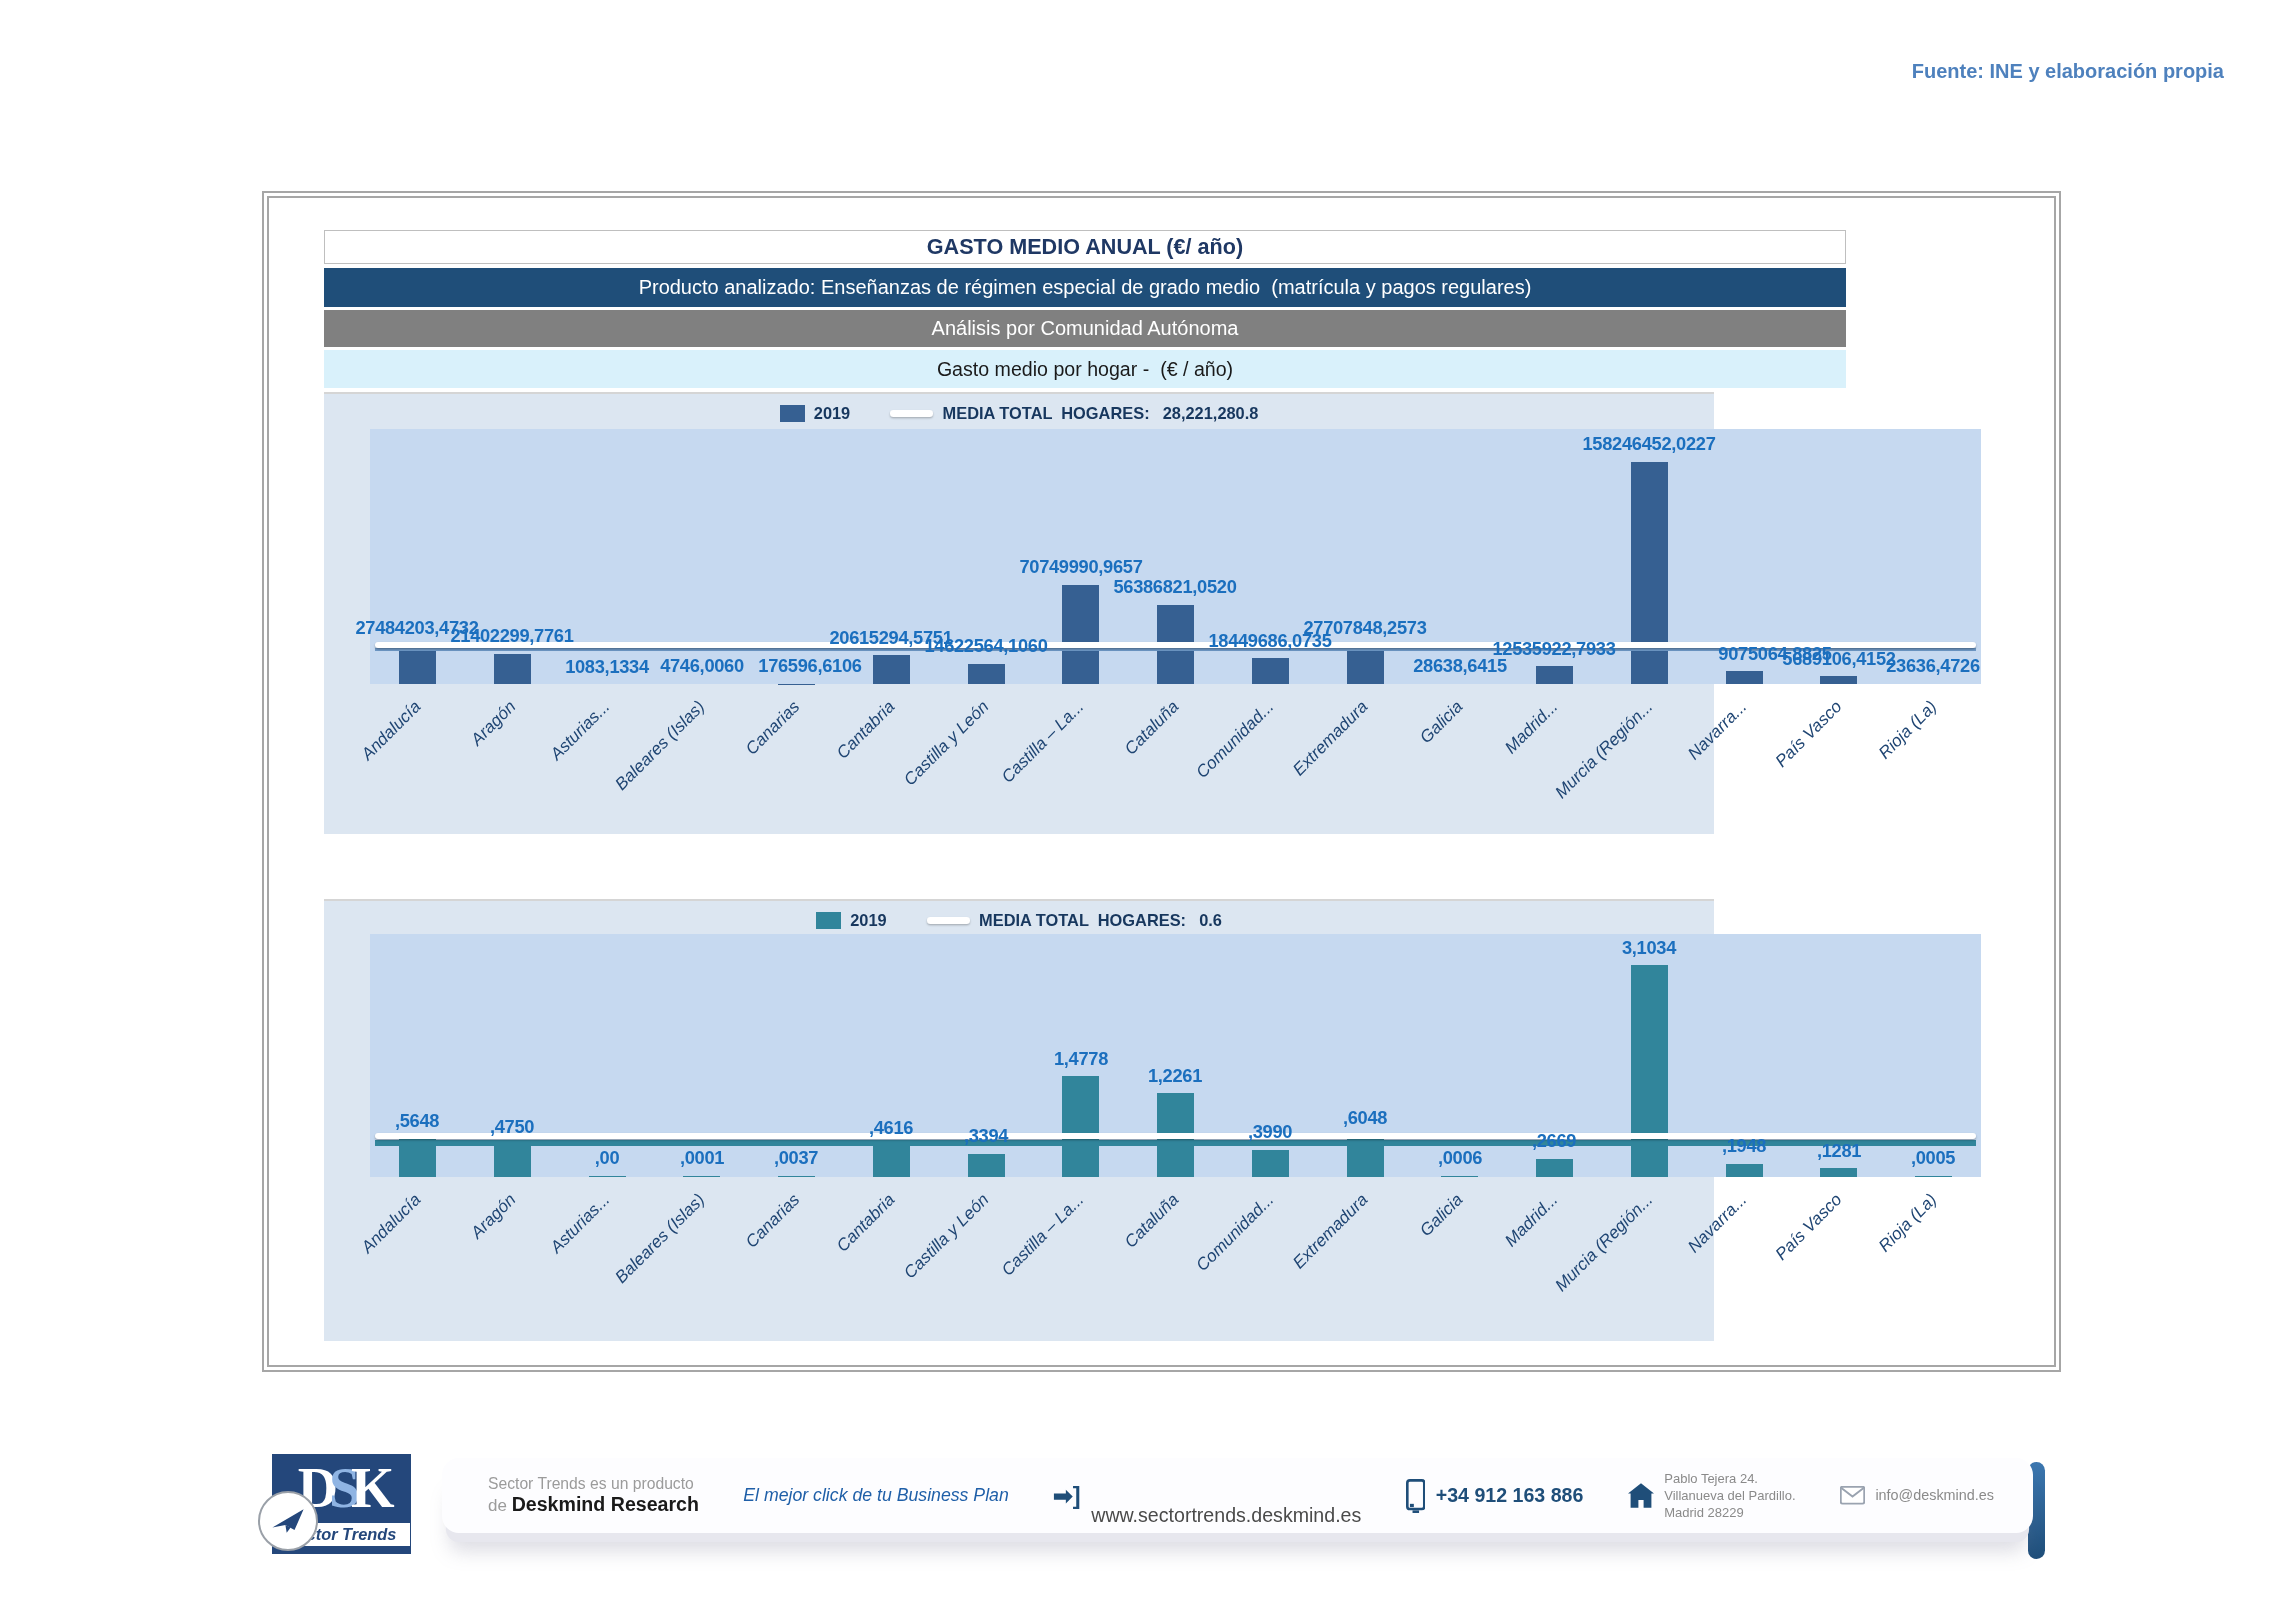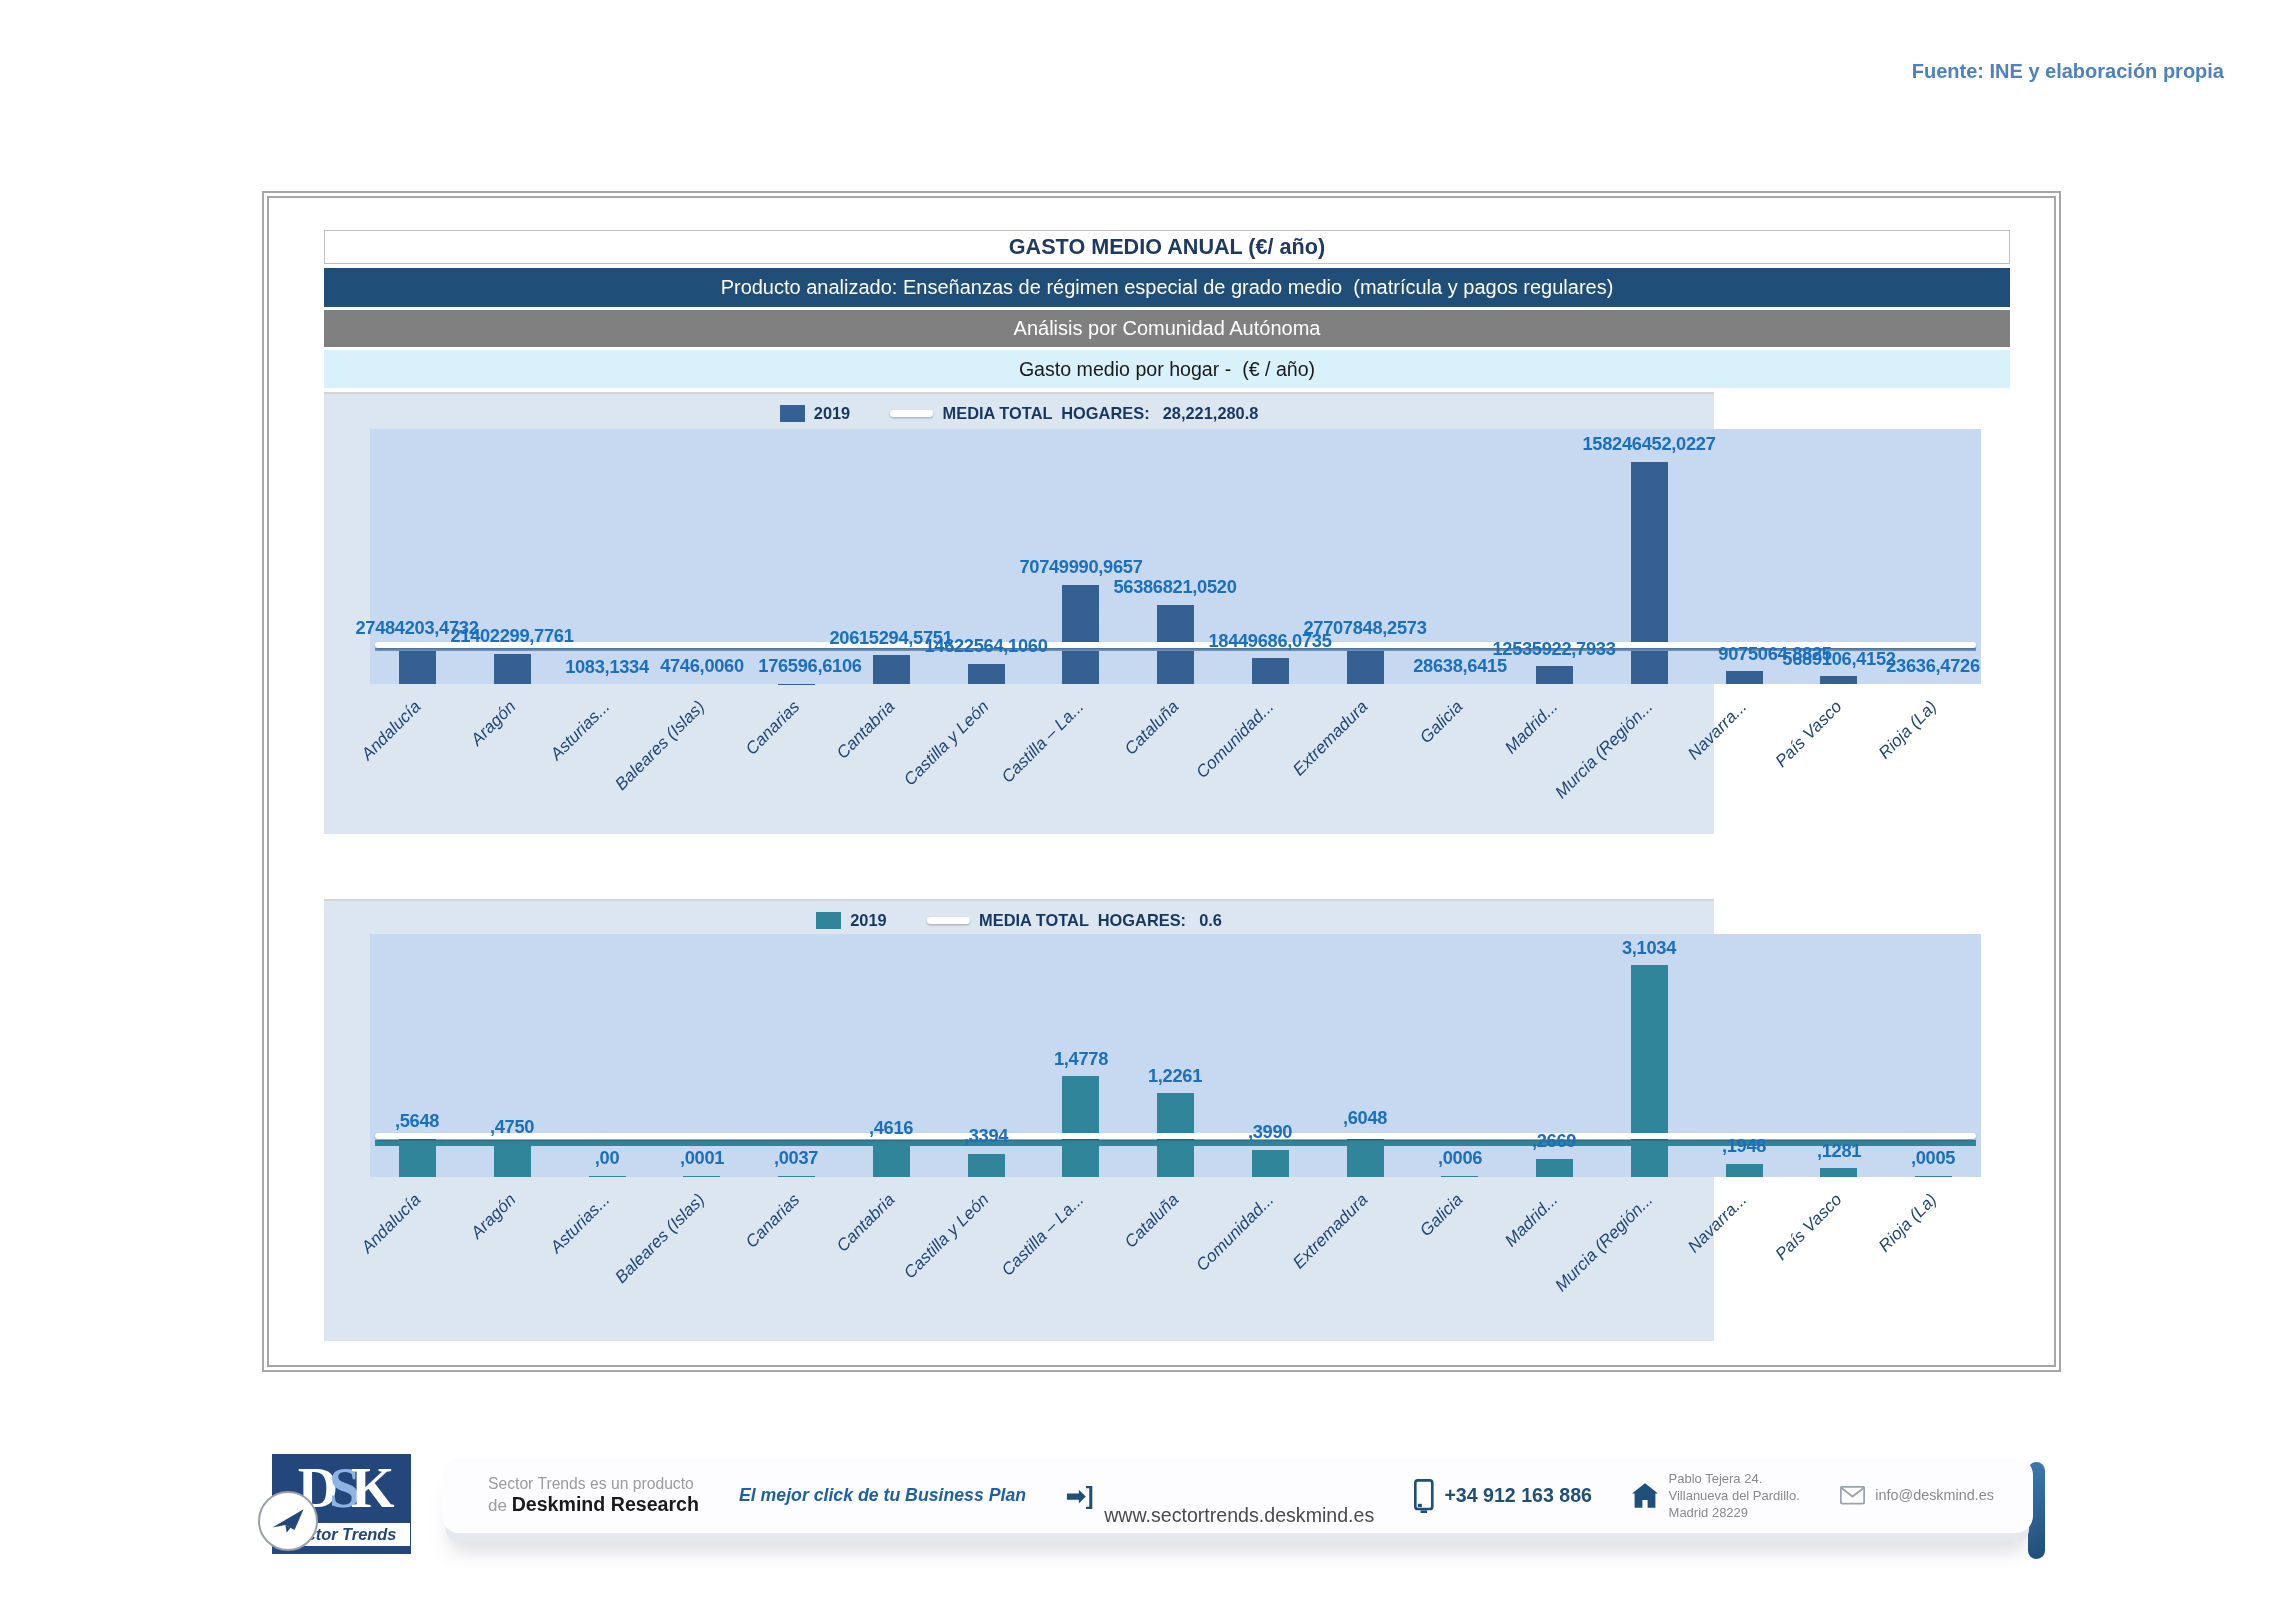--- a/index.html
+++ b/index.html
@@ -7,21 +7,21 @@
               font-family:"Liberation Sans", sans-serif; }
 
   
   .fuente { position:absolute; top:60px; right:71px; font-size:20px; font-weight:bold; color:#4e81bd; }
 
   
   .frame { position:absolute; left:262px; top:191px; width:1799px; height:1181px;
            border:2px solid #a6a6a6; background:#ffffff; }
   .frame::before { content:""; position:absolute; inset:3.3px; border:2px solid #a6a6a6; pointer-events:none; }
 
-  .row { position:absolute; left:60px; width:1686px; display:flex; align-items:center; justify-content:center;
+  .row { position:absolute; left:60px; width:1522px; display:flex; align-items:center; justify-content:center;
          white-space:pre; z-index:2; }
   .title-row { top:37px;  height:34px; background:#ffffff; border:1.3px solid #bfbfbf;
                color:#1f3864; font-size:21.6px; font-weight:bold; }
   .navy-row  { top:75px; height:39px; background:#1f4e79; color:#ffffff; font-size:20px; }
   .gray-row  { top:117px; height:37px; background:#808080; color:#ffffff; font-size:20px; }
   .cyan-row  { height:38px; background:#d9f1fb; color:#1a1a1a; font-size:19.6px; }
   .cyan1 { top:157px; } .cyan2 { top:655px; }
 
   .panel { position:absolute; left:60px; width:1390px; height:442px; background:#dce6f1;
            border-top:2px solid #d5d5d5; z-index:1; }
@@ -56,21 +56,21 @@
   .fbar { position:absolute; left:442px; top:1458px; width:1591px; height:75px;
           background:#fdfdff; border-radius:17px;
           box-shadow:0 13px 0 -3.9px #e7e7ee, 0 26px 19.6px -7.9px rgba(130,130,155,.28);
           display:flex; align-items:center; justify-content:space-between;
           padding:0 39px 0 46px; z-index:2; }
   .faccent { position:absolute; left:2028px; top:1462px; width:17px; height:97px; border-radius:8.5px;
              background:linear-gradient(180deg,#3c77b0,#1f4e79); z-index:1; }
   .brand-line1 { font-size:15.7px; color:#9b9b9b; }
   .brand-line2 { font-size:17px; color:#9b9b9b; }
   .brand-line2 b { font-size:19.6px; color:#1a1a1a; }
-  .slogan { font-size:17.7px; font-weight:bold; font-style:italic; color:#1f5fa8; }
+  .slogan { font-size:17.7px; font-weight:normal; font-style:italic; color:#1f5fa8; }
   .golink { font-size:23.6px; font-weight:bold; color:#1f4e79; display:flex; align-items:center; gap:1.3px; }
   .url { font-size:19.6px; color:#4a4a4a;margin-top:40px; }
   .contact { display:flex; align-items:center; gap:10.5px; }
   .phone-num { font-size:19.6px; font-weight:bold; color:#1f4e79; }
   .addr { font-size:13px; color:#8a8a8a; line-height:17px; }
   .email { font-size:14.4px; color:#8a8a8a; }
 
   
   .logo { position:absolute; left:272px; top:1454px; width:139px; height:103px; z-index:3; }
   .logo-box { position:absolute; left:0; top:0; width:139px; height:68px; background:#24477b;

